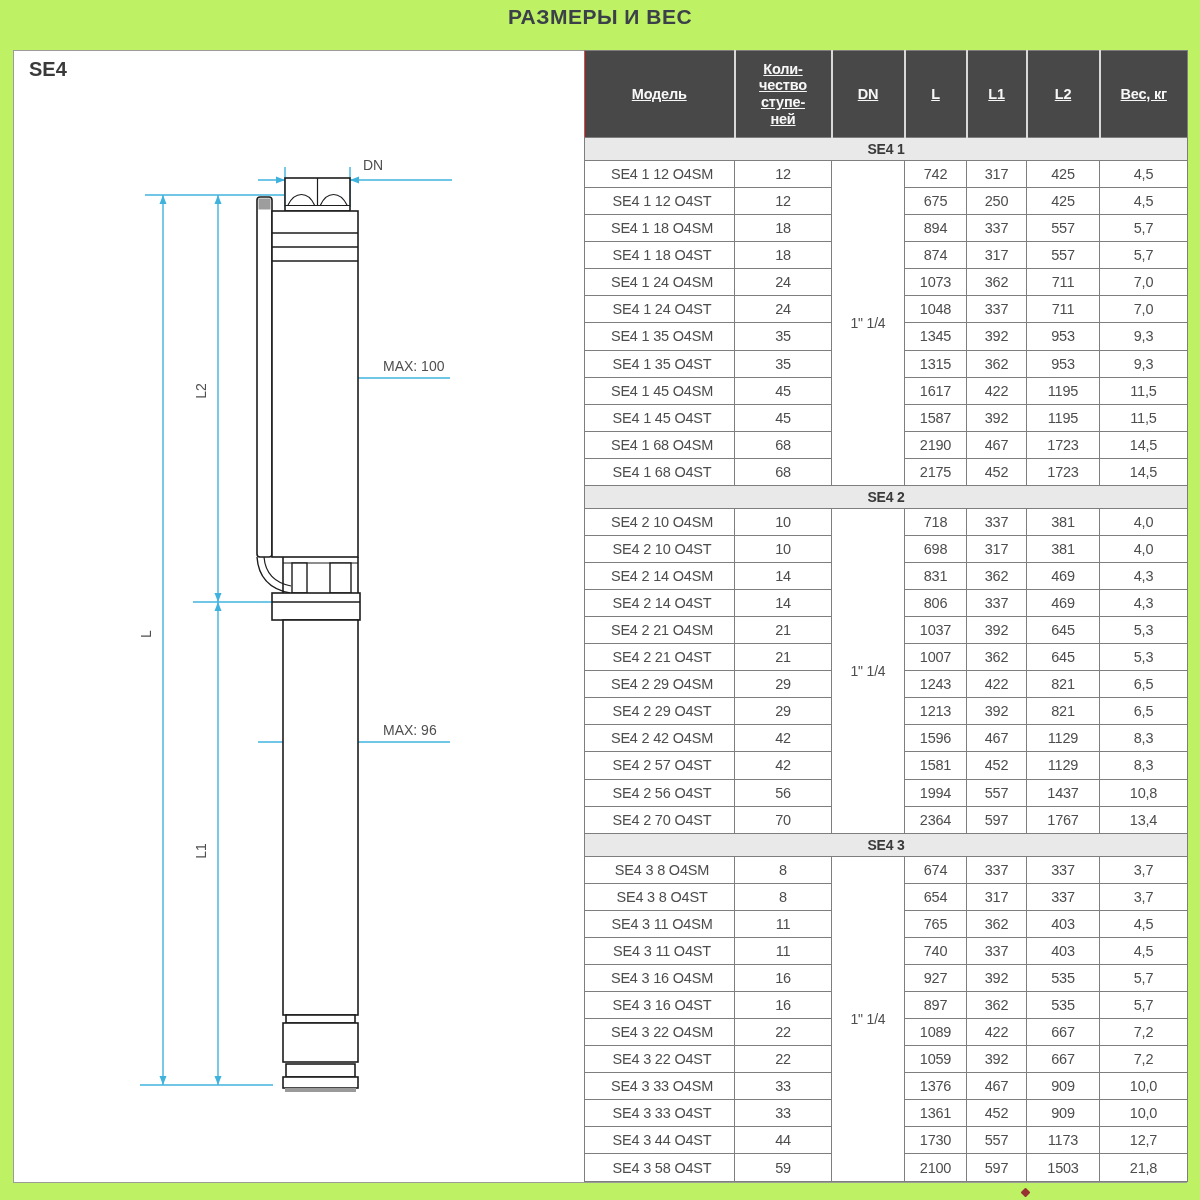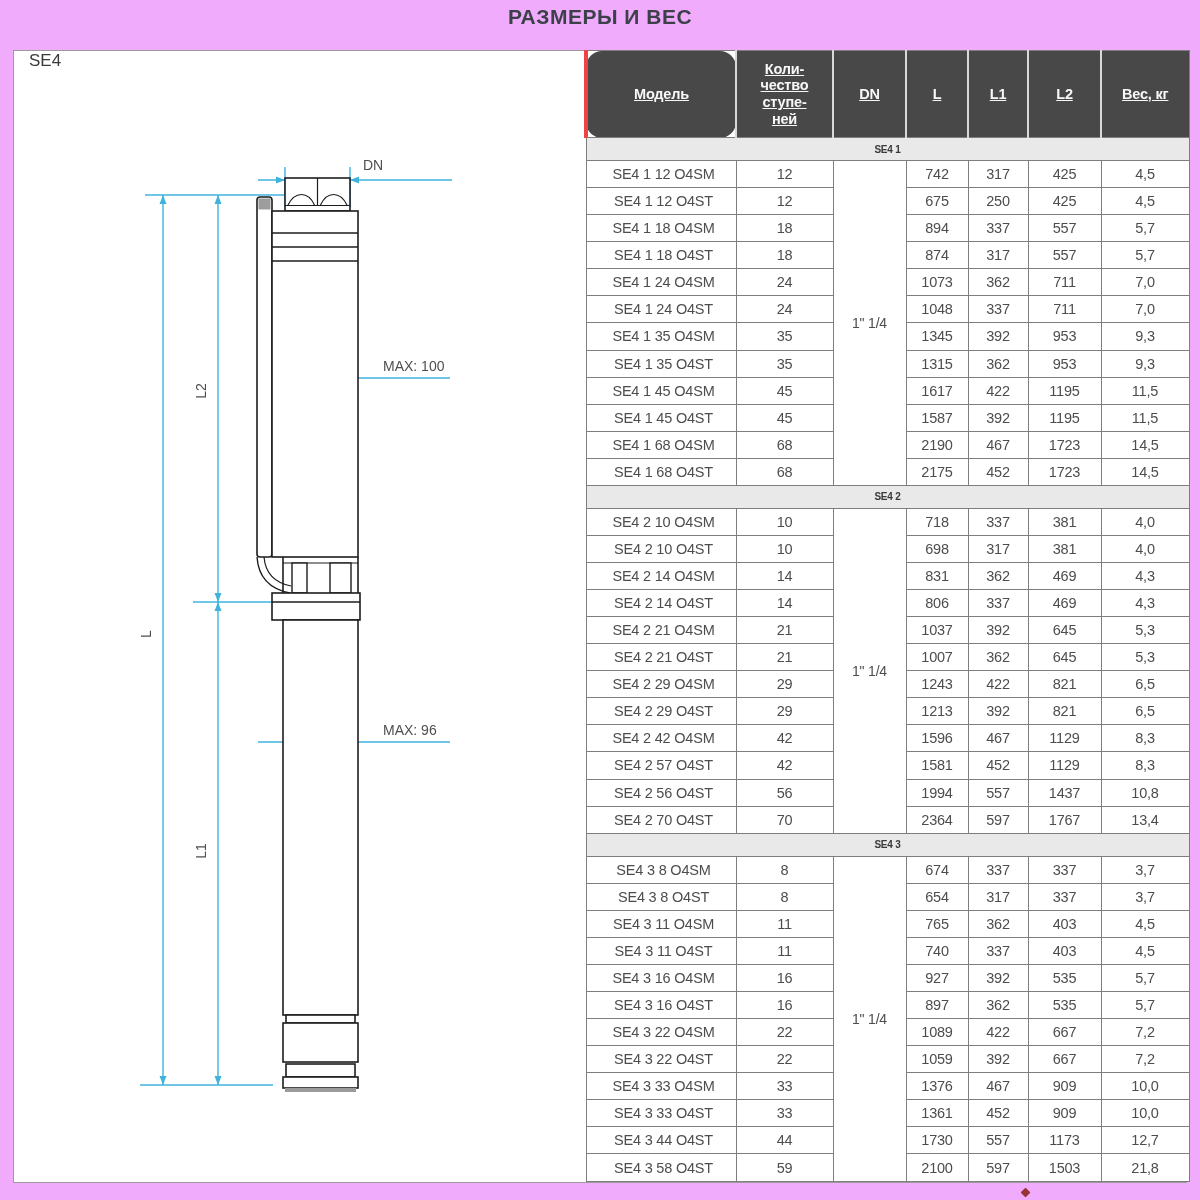--- a/index.html
+++ b/index.html
@@ -1,34 +1,34 @@
 <!DOCTYPE html>
 <html><head>
 <meta charset="utf-8">
 <style>
   html,body{margin:0;padding:0;background:#ffffff;}
-  .page{position:relative;width:1200px;height:1200px;background:#f0abfc;overflow:hidden;
+  .page{position:relative;width:1200px;height:1200px;background:#bef264;overflow:hidden;
         font-family:"Liberation Sans",sans-serif;}
   .title{position:absolute;left:0;top:5px;width:1200px;text-align:center;
          font-size:21px;font-weight:bold;color:#3b4049;letter-spacing:.5px;}
   .frame{position:absolute;left:13px;top:50px;width:1172px;height:1131px;
          border:1px solid #9b9b9b;background:#fff;}
-  .se4-label{position:absolute;left:15px;top:0;font-size:17px;font-weight:normal;color:#3a3a3a;}
+  .se4-label{position:absolute;left:15px;top:7px;font-size:20px;font-weight:bold;color:#3a3a3a;}
   svg.draw{position:absolute;left:0;top:0;}
 
   table.dims{position:absolute;left:570px;top:-1px;width:603px;height:1132px;
              border-collapse:collapse;table-layout:fixed;
              font-size:14.5px;color:#4d4d4d;letter-spacing:-0.2px;}
   table.dims td, table.dims th{border:1px solid #7e7e7e;padding:0 2px;overflow:hidden;}
   table.dims thead th{background:#484848;color:#f7f7f7;font-weight:bold;font-size:14.5px;
              height:86px;text-align:center;vertical-align:middle;white-space:pre-line;
              line-height:1.15;border:1px solid #7e7e7e;border-left:2px solid #d9d9d9;text-decoration:underline;}
-  table.dims thead th:first-child{border-left:4px solid #ef4444;border-radius:16px;}
+  table.dims thead th:first-child{border-left:1px solid #ef4444;}
   tr.section-row td{background:#e9e9e9;font-weight:bold;color:#3a3a3a;height:22px;
-             text-align:center;font-size:10px;}
+             text-align:center;font-size:14px;}
   tr.data-row td{height:26px;text-align:center;background:#fff;}
   td.model-cell{text-align:right;padding-left:7px !important;}
   td.dn-cell{text-align:center;vertical-align:middle;font-size:14px;}
   .red-mark{position:absolute;left:1022px;top:1189px;width:7px;height:7px;
             background:#993333;transform:rotate(45deg);border-radius:1px;}
 </style>
 </head>
 <body>
 
 <div class="page">

